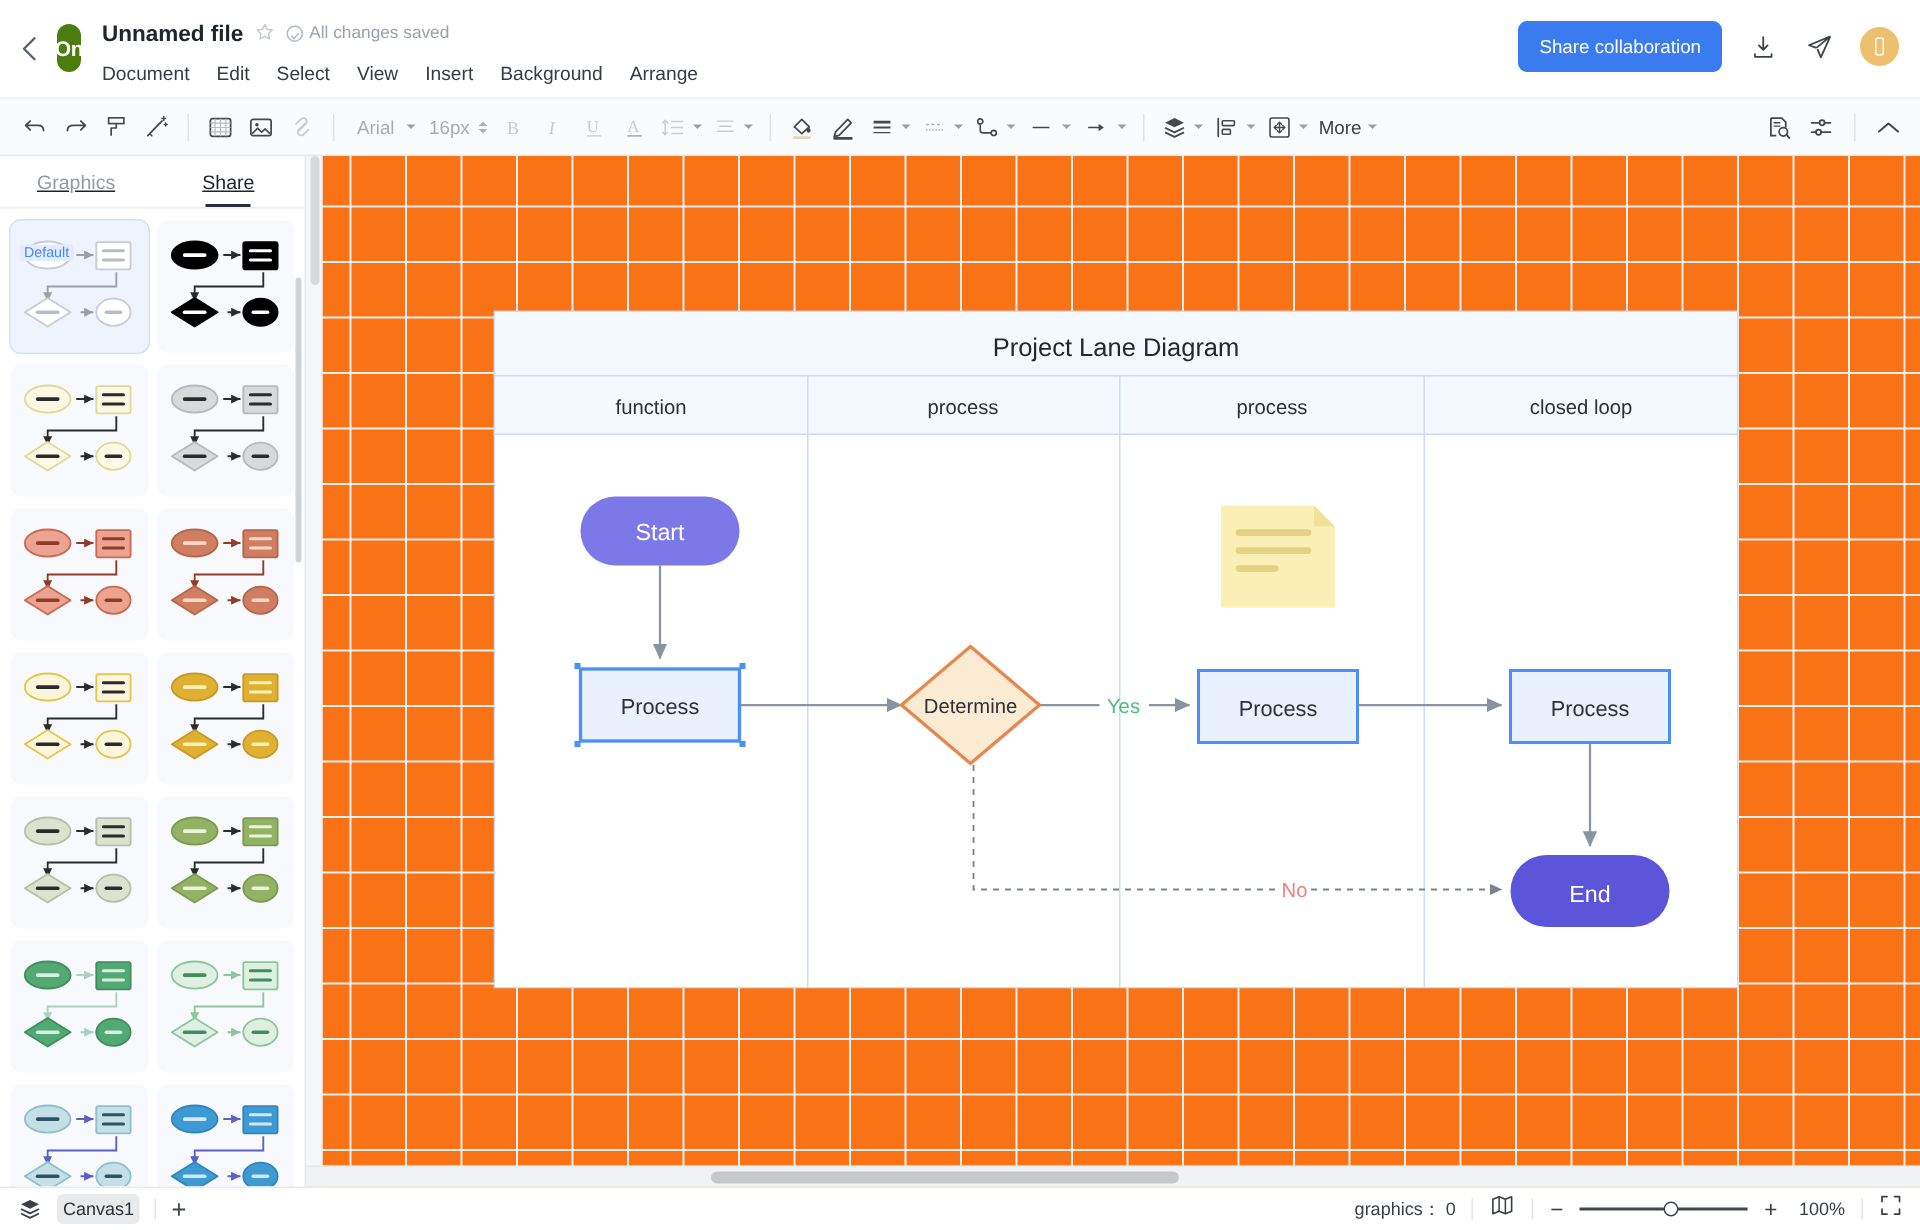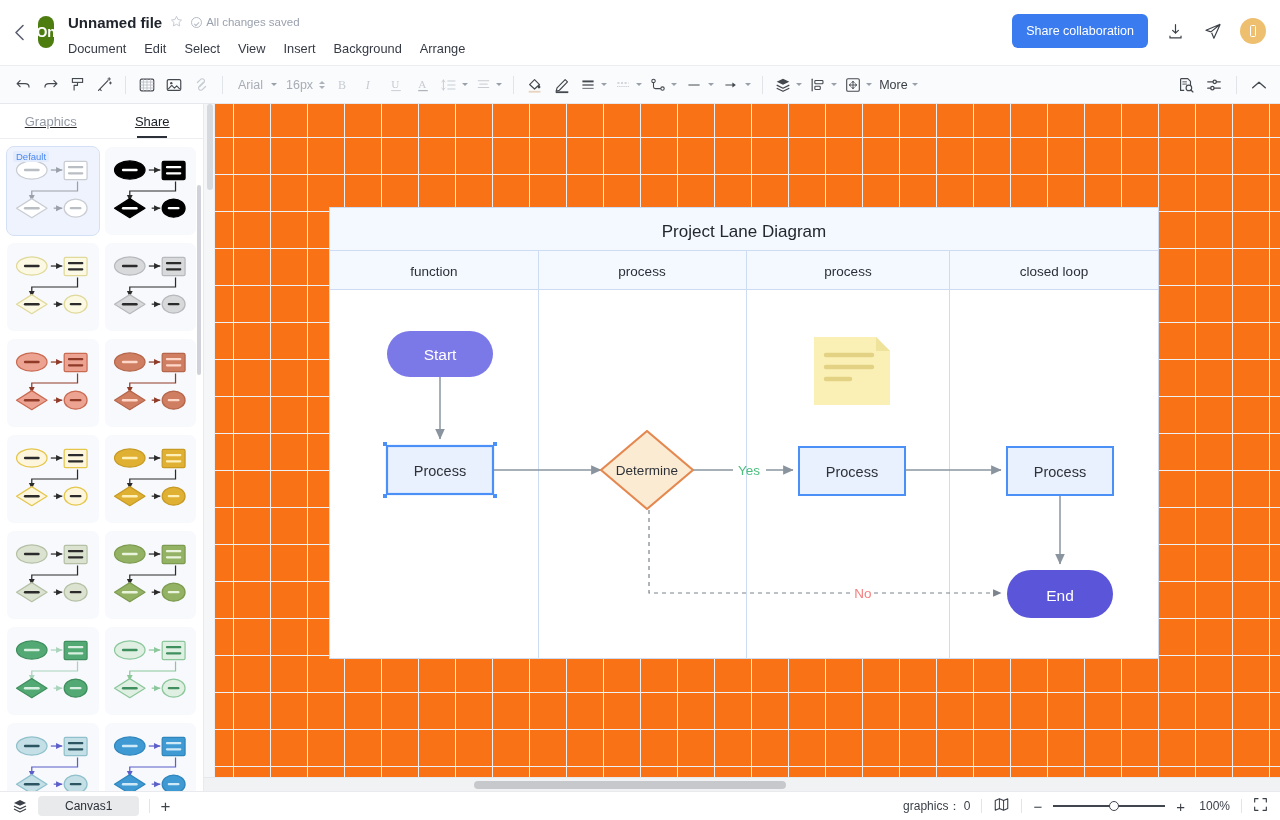--- a/index.html
+++ b/index.html
@@ -57,41 +57,41 @@
   
   .sidebar { width:204px; background:#fff; border-right:1px solid #e8eaee; display:flex; flex-direction:column; position:relative;}
   .side-tabs { height:35px; display:flex; border-bottom:1px solid #eceef1; }
   .side-tab { flex:1; display:flex; align-items:center; justify-content:center; font-size:13px; color:#9399a4; cursor:pointer; position:relative;}
   .side-tab.active { color:#1d2128; }
   .side-tab.active:after{content:"";position:absolute;bottom:0;left:50%;transform:translateX(-50%);width:30px;height:2px;background:#2b3038;}
   .side-scroll { flex:1; overflow:hidden; padding:8px 7px 0 7px; position:relative;}
   .thumb-grid { display:grid; grid-template-columns:1fr 1fr; gap:8px 6px;}
   .thumb { height:88px; border-radius:7px; background:#f7f9fc; position:relative; cursor:pointer;}
   .thumb.sel { background:#eef3fd; outline:1px solid #d4e0f5;}
-  .thumb .deflbl { position:absolute; left:6px; top:4px; font-size:9.5px; color:#4a87f0; background:#e3ecfd; padding:0 3px; border-radius:2px;}
+  .thumb .deflbl { position:absolute; left:6px; top:16px; font-size:9.5px; color:#4a87f0; background:#e3ecfd; padding:0 3px; border-radius:2px;}
   .thumb svg { width:100%; height:100%; display:block;}
   .side-thumbbar { position:absolute; right:2px; top:46px; width:4px; height:190px; background:#cfd3d9; border-radius:2px;}
 
   
   .canvas-wrap { flex:1; position:relative; background:#f97316; overflow:hidden; }
   .grid { position:absolute; inset:0;
      background-image:linear-gradient(to right,#eef0f3 1px,transparent 1px),
                       linear-gradient(to bottom,#eef0f3 1px,transparent 1px);
      background-size:37px 37px; background-position:-8px -4px;}
   .canvas-hsb { position:absolute; left:0; right:0; bottom:0; height:14px; background:#f1f2f4; border-top:1px solid #e6e8eb;}
   .canvas-hsb .bar{position:absolute; left:270px; top:3px; width:312px; height:8px; background:#c6c8cc; border-radius:4px;}
   .canvas-vsb { position:absolute; left:0; top:0; bottom:0; width:11px; background:#f5f6f8; border-right:1px solid #ebedf0;}
   .canvas-vsb .bar{position:absolute; left:3px; top:0px; width:6px; height:86px; background:#d6d9de; border-radius:3px;}
   .diagram { position:absolute; left:125px; top:103px; width:830px; height:452px; }
 
   
   .statusbar { height:29px; background:#fff; border-top:1px solid #e8eaee; display:flex; align-items:center;
       padding:0 12px; gap:10px; flex:0 0 29px; position:relative;}
   .layers-icon { color:#3c4149; display:flex; }
-  .canvas-chip { background:#e9eaec; border-radius:4px; font-size:12px; color:#2c3038; padding:3px 27px; cursor:pointer;}
+  .canvas-chip { background:#e9eaec; border-radius:4px; font-size:12px; color:#2c3038; padding:3px 4px; cursor:pointer;}
   .sb-sep { width:1px; height:14px; background:#e2e4e8; }
   .plus { font-size:17px; color:#41464e; cursor:pointer; line-height:1; }
   .sb-right { position:absolute; right:12px; display:flex; align-items:center; gap:11px;}
   .gcount { font-size:12px; color:#3a3f47; }
   .zoom-minus,.zoom-plus { font-size:15px; color:#3a3f47; cursor:pointer; user-select:none; line-height:1;}
   .zoom-slider { width:112px; height:14px; position:relative; cursor:pointer;}
   .zoom-slider .tr{position:absolute;top:6px;left:0;right:0;height:2px;background:#41464e;}
   .zoom-slider .kn{position:absolute;top:2px;left:56px;width:10px;height:10px;border-radius:50%;background:#fff;border:1.7px solid #41464e;}
   .zoom-val { font-size:12px; color:#3a3f47; min-width:34px; text-align:right;}
   .fs-icon { color:#3a3f47; }

